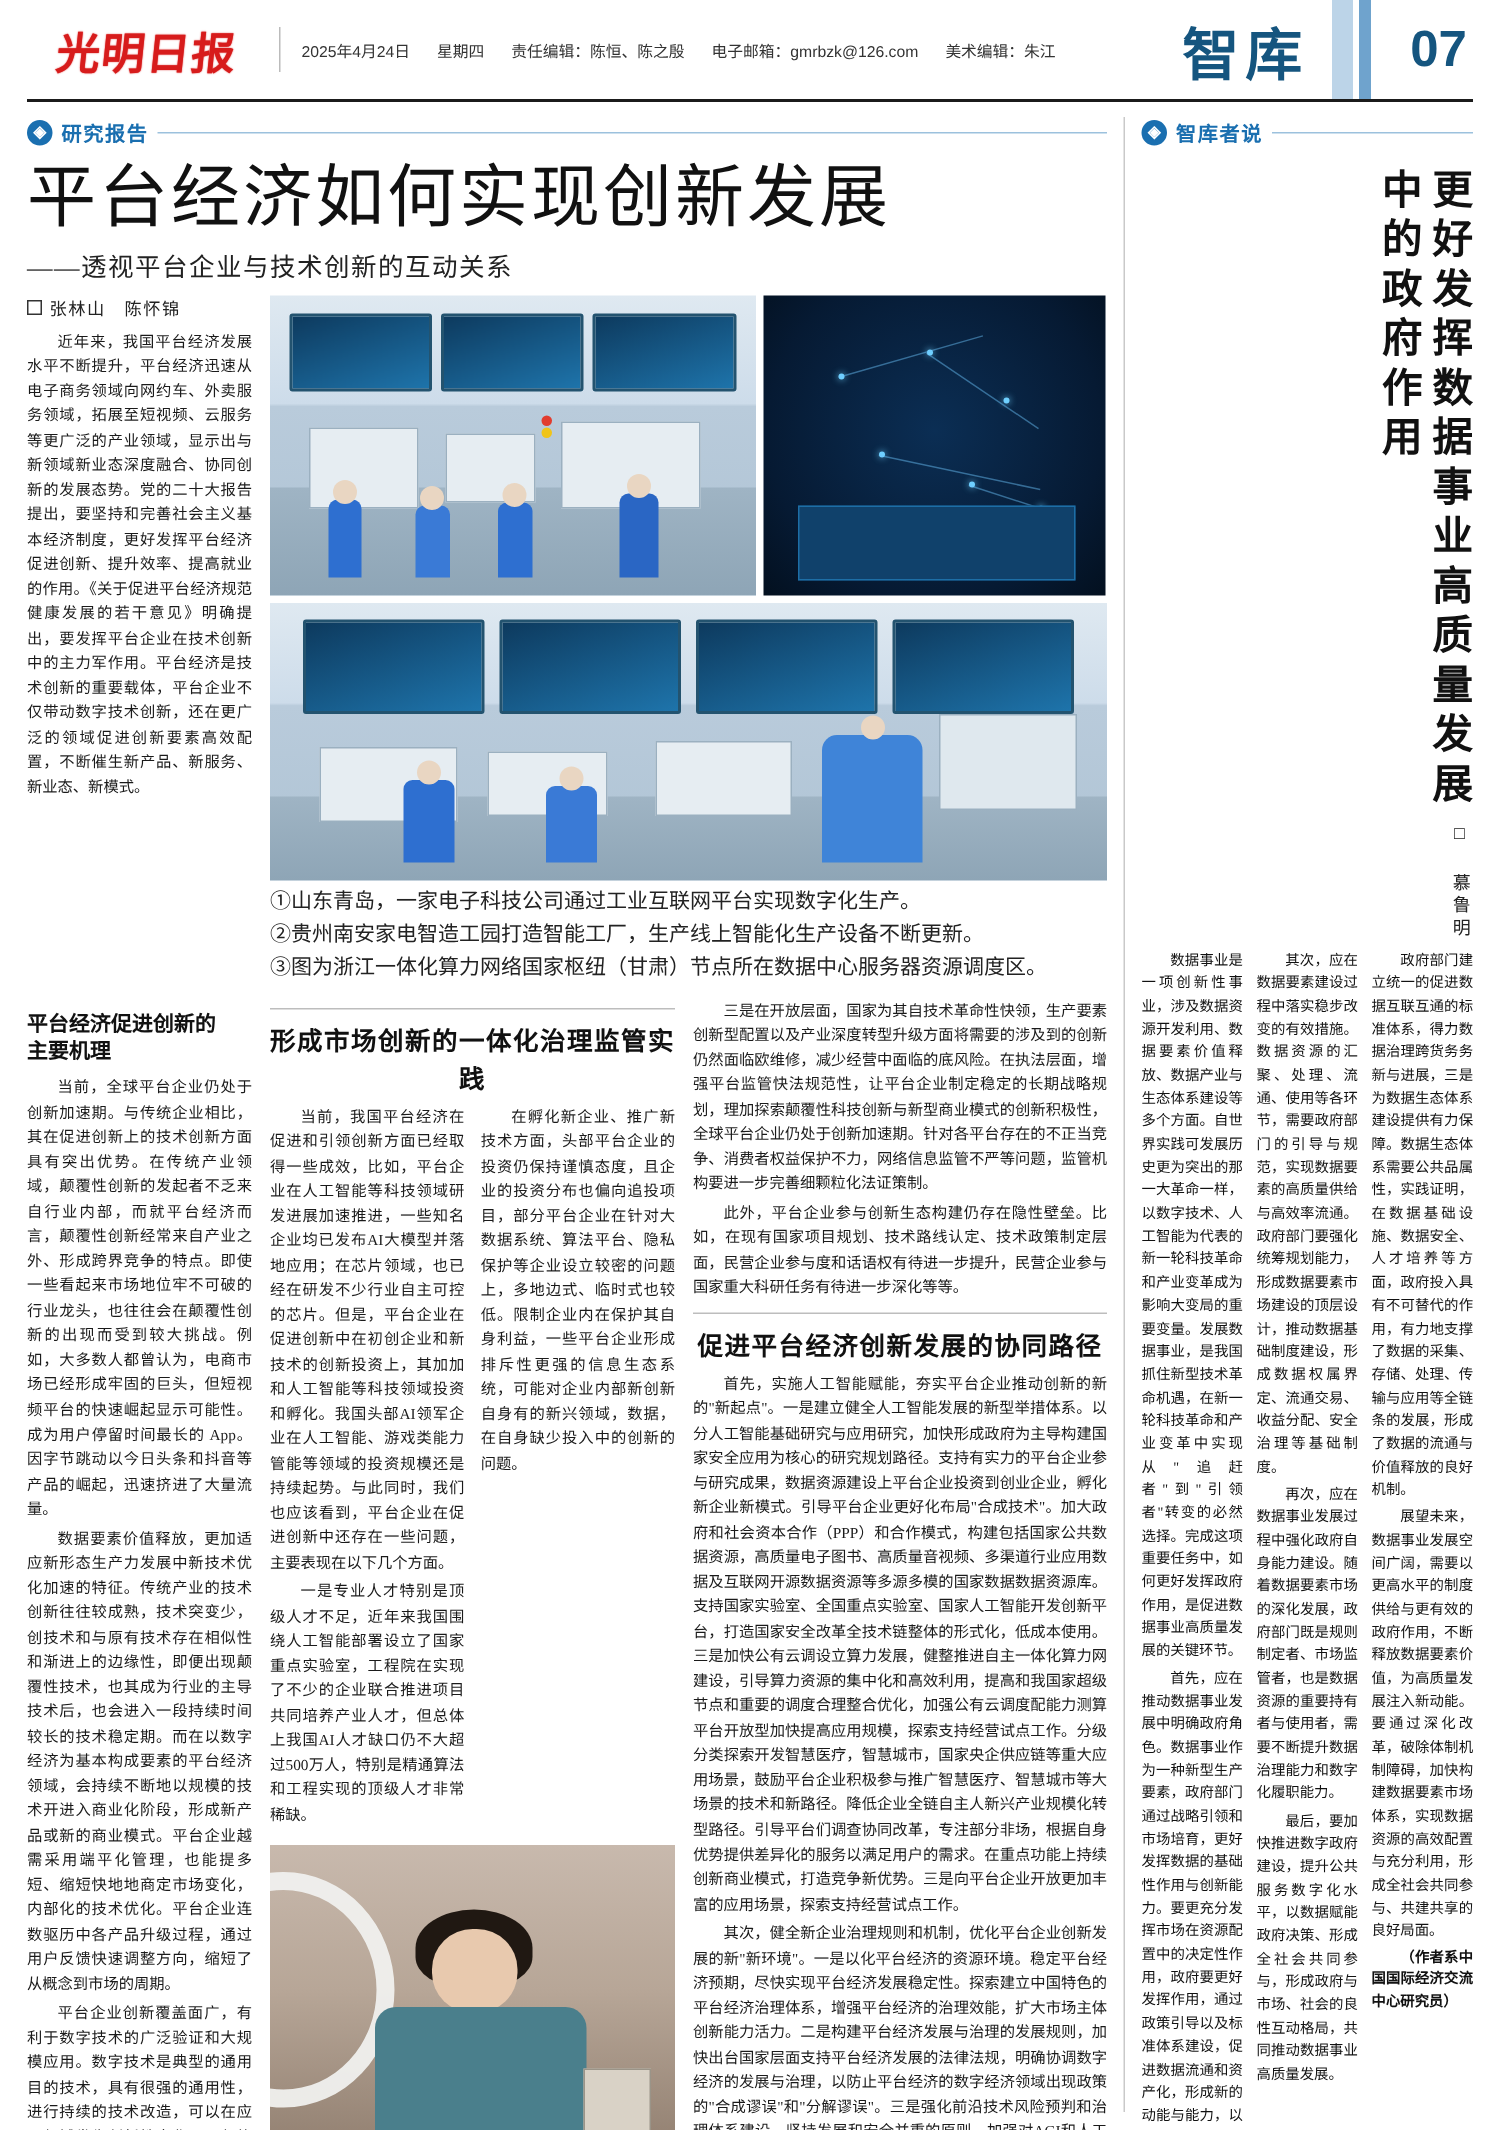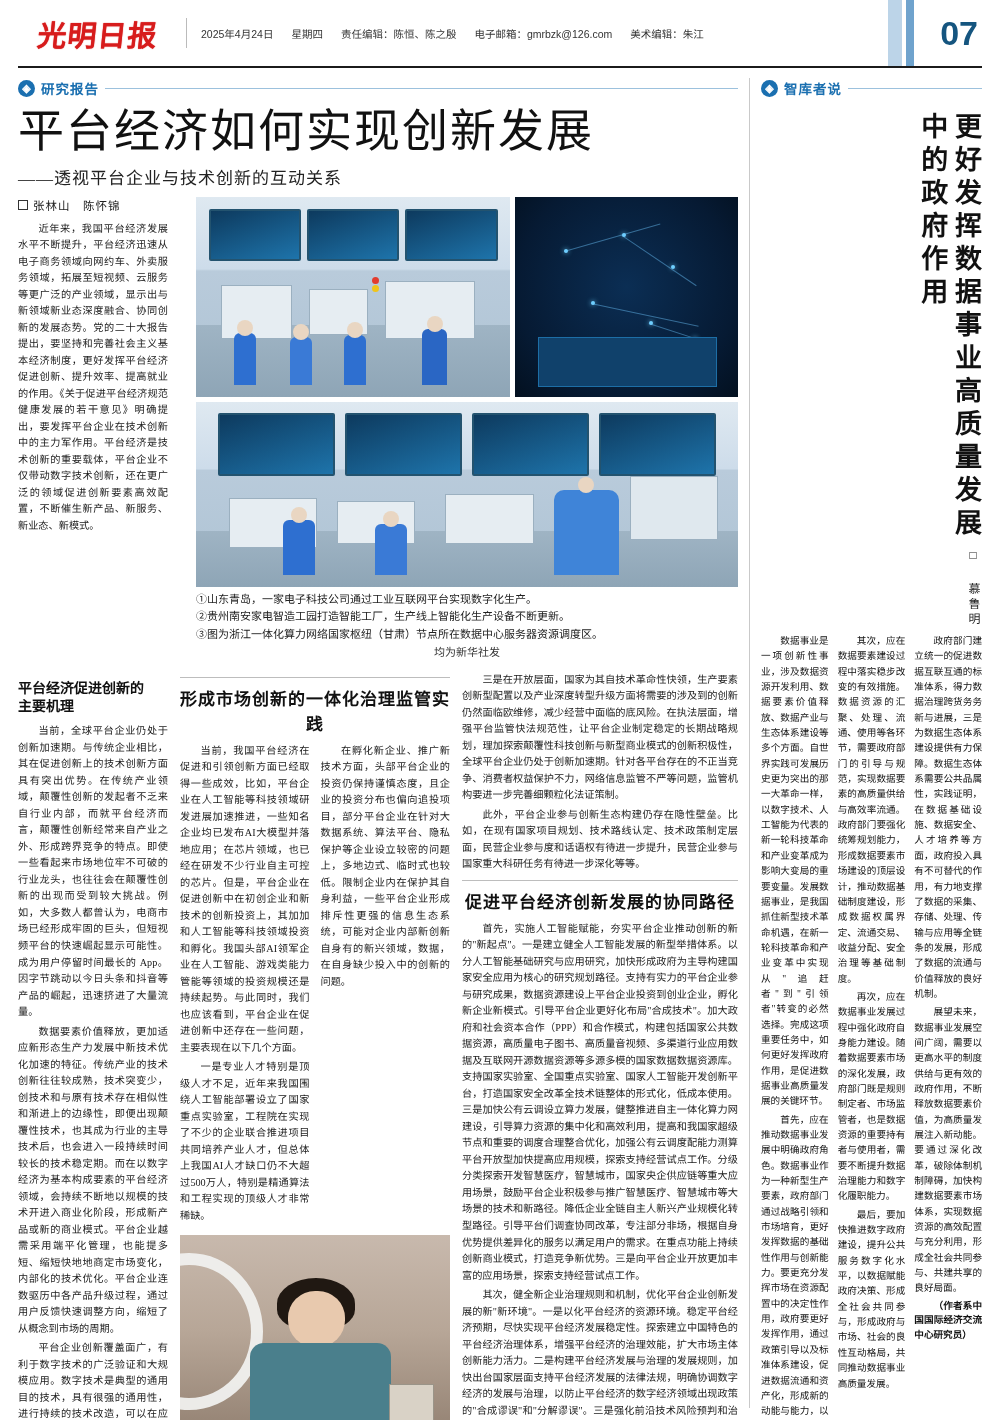--- a/index.html
+++ b/index.html
@@ -74,28 +74,28 @@
   .col p{margin:0 0 3px 0;text-indent:2em;}
   .sub-title{
     font-size:14px;font-weight:bold;line-height:1.35;margin:10px 0 6px 0;text-align:left;
   }
   .center-title{
     font-size:17px;font-weight:bold;text-align:center;margin:6px 0 8px 0;letter-spacing:1px;
   }
   .rule{height:1px;background:#bdbdbd;margin:7px 0;}
 
   
-  .top-row{display:flex;gap:28px;}
+  .top-row{display:flex;gap:12px;}
   .tcol{width:150px;flex:0 0 150px;}
   .photos{flex:1;}
   .photo-grid{display:flex;flex-direction:column;gap:5px;}
   .prow{display:flex;gap:5px;}
 
   .ph{position:relative;overflow:hidden;background:#9fb6c6;}
-  .cap{font-size:11px;line-height:1.5;color:#222;margin-top:4px;}
+  .cap{font-size:14px;line-height:1.5;color:#222;margin-top:4px;}
   .cap div{margin-bottom:1px;}
   .cap .src{text-align:center;color:#333;margin-top:2px;}
 
   
   .lower{display:flex;gap:12px;margin-top:8px;}
   .lcol{width:150px;flex:0 0 150px;}
   .mcol{width:270px;flex:0 0 270px;}
   .rcol{flex:1;}
 
   
@@ -150,20 +150,21 @@
   <div class="masthead">
     <div class="logo">光明日报</div>
     <div class="mast-meta">
       <span>2025年4月24日</span>
       <span>星期四</span>
       <span>责任编辑：陈恒、陈之殷</span>
       <span>电子邮箱：gmrbzk@126.com</span>
       <span>美术编辑：朱江</span>
     </div>
     <div class="mast-right">
+      <div class="zhiku">智库</div>
       <div class="mast-band"></div>
       <div class="mast-band2"></div>
       <div class="pageno">07</div>
     </div>
   </div>
 
   <div class="body-wrap">
 
     <div class="left-zone">
 
@@ -239,21 +240,20 @@
                 <div class="worker" style="left:33%;width:6%;height:28%;background:#3a7ad6;"></div>
                 <div class="worker" style="left:66%;width:12%;height:46%;background:#3f84d8;border-radius:10px 10px 0 0;"></div>
                 <div class="mach" style="left:80%;top:40%;width:16%;height:34%;background:#dfe8ee;"></div>
               </div>
             </div>
           </div>
           <div class="cap">
             <div>①山东青岛，一家电子科技公司通过工业互联网平台实现数字化生产。</div>
             <div>②贵州南安家电智造工园打造智能工厂，生产线上智能化生产设备不断更新。</div>
             <div>③图为浙江一体化算力网络国家枢纽（甘肃）节点所在数据中心服务器资源调度区。</div>
-            <div class="src">均为新华社发</div>
           </div>
         </div>
       </div>
 
       <div class="lower">
 
         <div class="lcol">
           <div class="sub-title" style="white-space:pre-line;">平台经济促进创新的
 主要机理</div>
           <div class="col">

